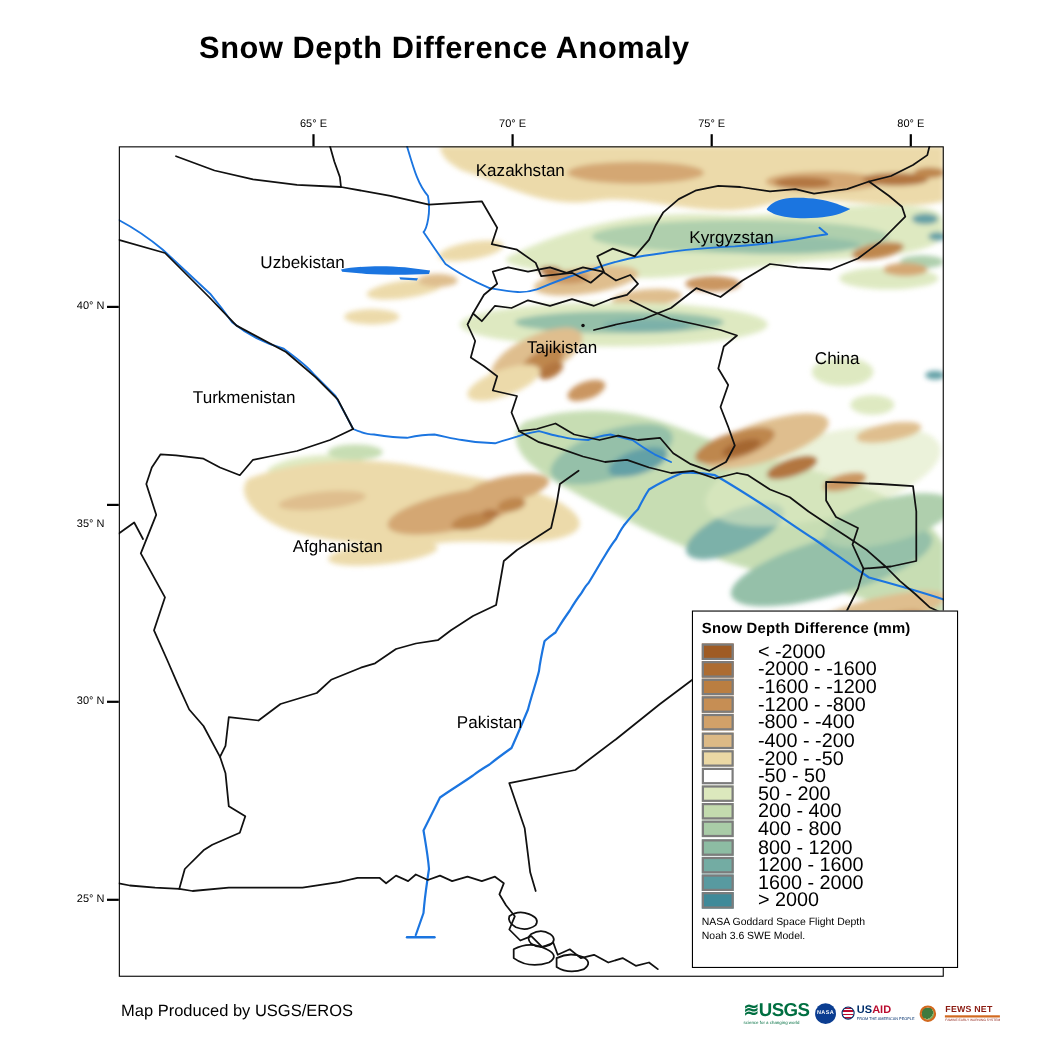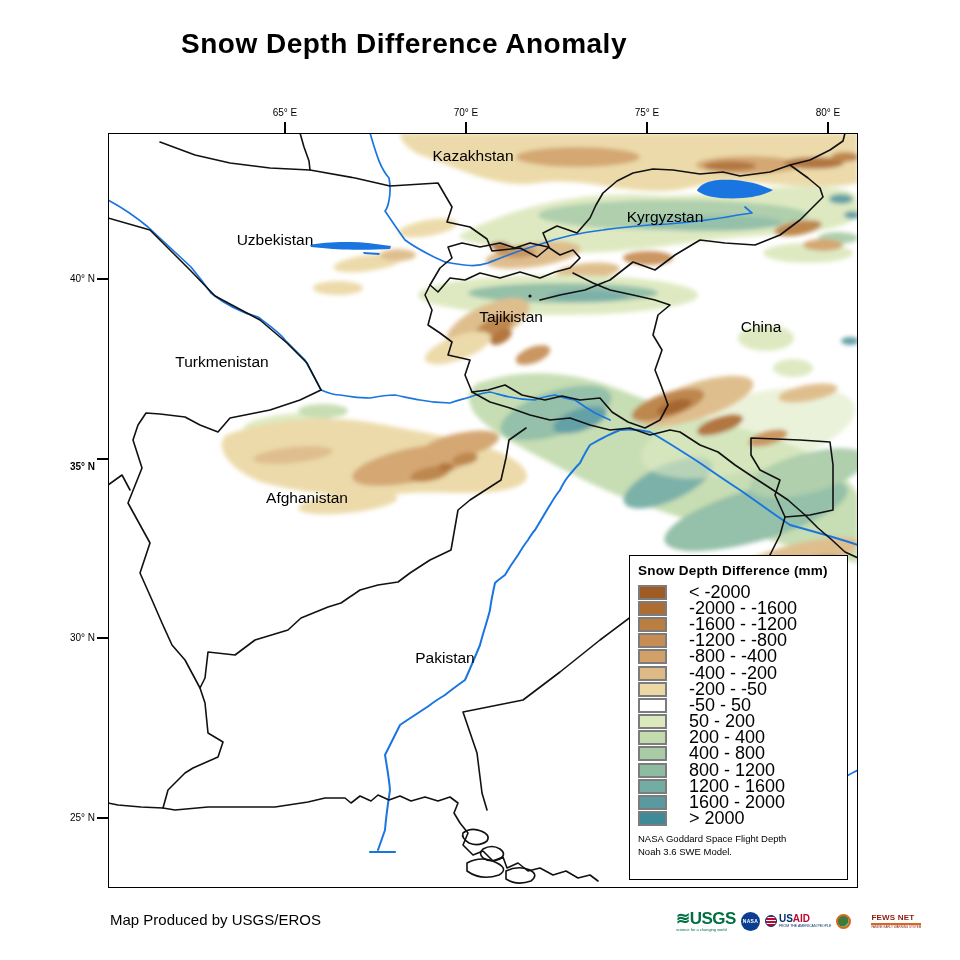--- a/index.html
+++ b/index.html
@@ -8,39 +8,39 @@
   .title{font-size:28px;font-weight:bold;margin-top:28px;letter-spacing:0.5px;}
   .subtitle{font-size:24px;font-weight:normal;margin-top:8px;}
   .map-wrap{position:absolute;left:108px;top:133px;width:750px;height:755px;}
   .map-frame{position:absolute;left:0;top:0;width:750px;height:755px;border:1.5px solid #000;box-sizing:border-box;z-index:5;pointer-events:none;}
   .map-svg{position:absolute;left:0;top:0;width:750px;height:755px;z-index:1;}
   .country-label{position:absolute;transform:translate(-50%,-50%);font-size:15.5px;color:#000;white-space:nowrap;z-index:4;}
   .xtick-line{position:absolute;top:-11px;width:2px;height:11px;background:#000;z-index:6;}
   .xtick-label{position:absolute;top:-26px;transform:translateX(-50%);font-size:10px;white-space:nowrap;z-index:6;}
   .ytick-line{position:absolute;left:-11px;width:11px;height:2px;background:#000;z-index:6;}
   .ytick-label{position:absolute;right:763px;transform:translateY(-55%);font-size:10px;white-space:nowrap;z-index:6;}
-  .legend{position:absolute;left:521px;top:422px;width:219px;height:325px;background:#fff;border:1.6px solid #000;box-sizing:border-box;z-index:8;padding:5px 7px 0 8px;}
+  .legend{position:absolute;left:521px;top:422px;width:242px;height:325px;background:#fff;border:1.6px solid #000;box-sizing:border-box;z-index:8;padding:5px 7px 0 8px;}
   .legend-title{font-size:13.5px;font-weight:bold;margin:2px 0 6px 0;letter-spacing:0.2px;}
   .legend-row{display:flex;align-items:center;height:16.2px;}
   .legend-swatch{width:25px;height:11px;border:2px solid #7C7C7C;box-sizing:content-box;flex:none;}
   .legend-label{font-size:18px;margin-left:22px;white-space:nowrap;}
   .legend-src{font-size:9.5px;line-height:13px;margin-top:5px;}
   .credit{position:absolute;left:110px;top:911px;font-size:15px;z-index:3;}
   .logos{position:absolute;left:676px;top:905px;height:32px;display:flex;align-items:center;gap:5px;z-index:3;}
   .logo-usgs{display:flex;flex-direction:column;line-height:1;}
   .logo-usgs .big{font-size:17px;font-weight:bold;color:#006F41;letter-spacing:-0.5px;text-align:center;}
   .logo-usgs .tag{font-size:4px;color:#006F41;margin-top:1px;}
   .logo-nasa{width:19px;height:19px;border-radius:50%;background:#0B3D91;color:#fff;font-size:5px;font-weight:bold;display:flex;align-items:center;justify-content:center;letter-spacing:0.3px;}
   .logo-usaid{display:flex;align-items:center;gap:2px;}
   .usaid-seal{width:12px;height:12px;border-radius:50%;border:1.5px solid #002F6C;background:repeating-linear-gradient(0deg,#BA0C2F 0 1.5px,#fff 1.5px 3px);box-sizing:border-box;}
   .usaid-txt{display:flex;flex-direction:column;line-height:1;}
   .usaid-word{font-size:10px;font-weight:bold;}
   .usaid-word .us{color:#002F6C;} .usaid-word .aid{color:#BA0C2F;}
   .usaid-tag{font-size:3.5px;color:#002F6C;margin-top:1px;}
-  .logo-fews{display:flex;align-items:center;gap:20px;}
+  .logo-fews{display:flex;align-items:center;gap:8px;}
   .fews-globe{width:15px;height:15px;border-radius:50%;border:2px solid #D2691E;background:radial-gradient(circle at 40% 40%,#3E7A3E 0 60%,#7FB069 60% 100%);box-sizing:border-box;}
   .fews-txt{display:flex;flex-direction:column;line-height:1;}
   .fews-word{font-size:8px;font-weight:bold;color:#8B1A10;letter-spacing:0.2px;}
   .fews-bar{height:2px;background:#D2691E;margin-top:1px;}
   .fews-tag{font-size:3px;color:#8B1A10;margin-top:1px;}
 </style>
 </head>
 <body>
 
 <div class="hdr">
@@ -173,21 +173,21 @@
       <div class="xtick-label" style="left: 177px;">65° E</div>
       <div class="xtick-line" style="left: 357px;"></div>
       <div class="xtick-label" style="left: 358px;">70° E</div>
       <div class="xtick-line" style="left: 538px;"></div>
       <div class="xtick-label" style="left: 539px;">75° E</div>
       <div class="xtick-line" style="left: 719px;"></div>
       <div class="xtick-label" style="left: 720px;">80° E</div>
       <div class="ytick-line" style="top: 145px;"></div>
       <div class="ytick-label" style="top: 146px;">40° N</div>
       <div class="ytick-line" style="top: 325px;"></div>
-      <div class="ytick-label" style="top: 334px; font-weight: bold;">35° N</div>
+      <div class="ytick-label" style="top: 344px;">35° N</div>
       <div class="ytick-line" style="top: 504px;"></div>
       <div class="ytick-label" style="top: 505px;">30° N</div>
       <div class="ytick-line" style="top: 684px;"></div>
       <div class="ytick-label" style="top: 685px;">25° N</div>
     </div>
 
   <div class="legend">
     <div class="legend-title">Snow Depth Difference (mm)</div>
     <div id="legend-rows">
         <div class="legend-row">

